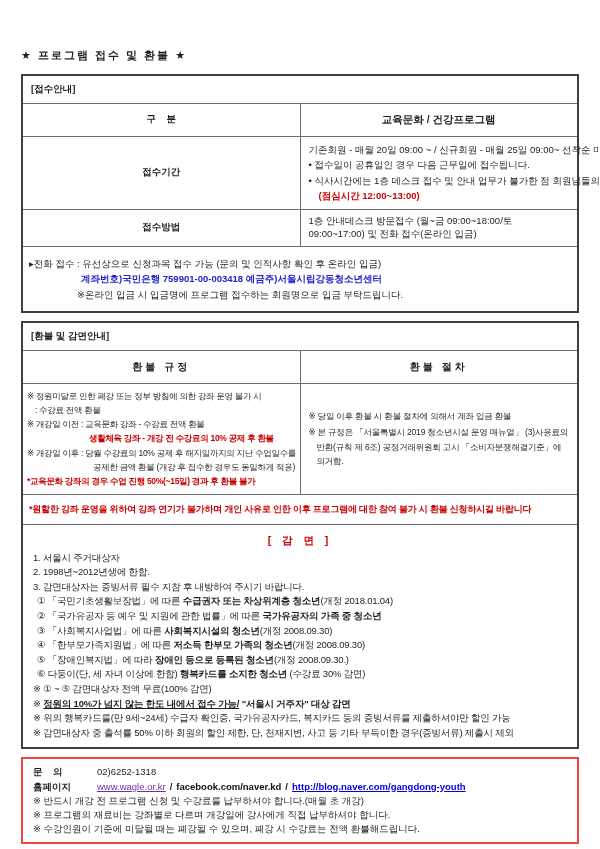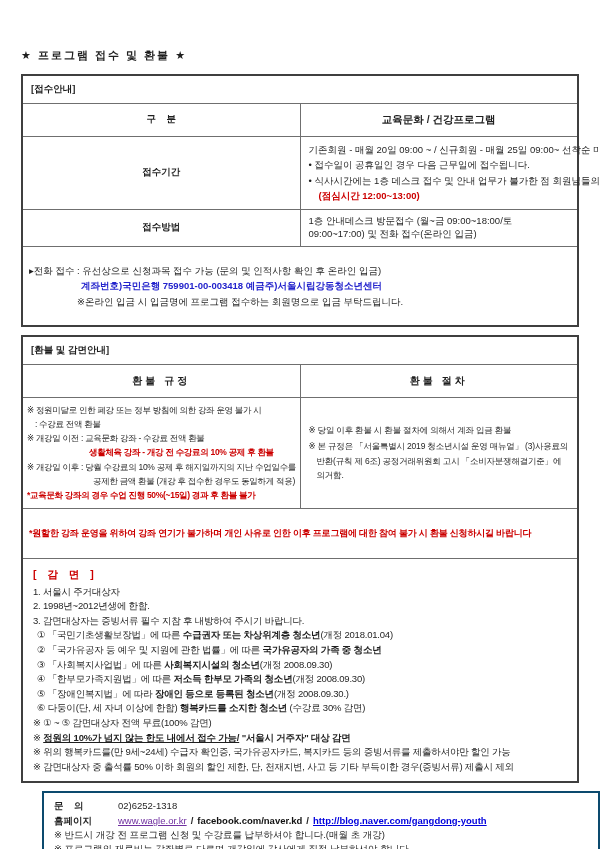--- a/index.html
+++ b/index.html
@@ -21,43 +21,43 @@
   .center { text-align:center; }
   .bold { font-weight:bold; }
   .red { color:#cc0000; }
   .blue { color:#2222cc; }
   .pad { padding:5px 8px; }
   .line { line-height:15.5px; white-space:nowrap; }
 
   .t1 .r-cat td, .t1 .r-cat th { height:33px; }
   .t1 .r-period td { height:72px; }
   .t1 .r-method td, .t1 .r-method th { height:32px; }
-  .t1 .phone-cell { height:55px; padding:16px 6px; }
+  .t1 .phone-cell { height:55px; padding:9px 6px; }
   .ind1 { padding-left:10px; }
   .ind2 { padding-left:52px; }
   .ind3 { padding-left:48px; }
 
   .t2 .hdr th { height:33px; font-size:10px; font-weight:bold; letter-spacing:3px; text-align:center; }
   .t2 .rules-cell { width:275px; height:104px; padding:5px 4px; vertical-align:top; overflow:hidden; }
   .t2 .process-cell { padding:21px 6px; vertical-align:middle; }
   .rline { line-height:14.3px; font-size:8.5px; letter-spacing:-0.3px; white-space:nowrap; }
   .pline { line-height:14.5px; font-size:8.5px; letter-spacing:-0.2px; text-indent:-8px; padding-left:10px; margin:2px 0; }
   .rind1 { padding-left:8px; }
   .rind2 { padding-left:62px; }
   .rind3 { padding-left:66px; }
-  .warn-cell { height:22px; padding:18px 6px; }
+  .warn-cell { height:22px; padding:8px 6px; }
   .warn { font-size:9px; font-weight:bold; color:#cc0000; letter-spacing:-0.2px; white-space:nowrap; overflow:hidden; }
 
   .red-cell { padding:7px 10px; }
-  .red-head { color:#cc0000; font-weight:bold; font-size:10.5px; letter-spacing:4px; line-height:17px; margin-bottom:2px; }
+  .red-head { color:#cc0000; font-weight:bold; font-size:10.5px; letter-spacing:4px; line-height:17px; margin-bottom:2px;text-align:center; }
   .gline { line-height:14.6px; font-size:9.5px; letter-spacing:-0.2px; white-space:nowrap; overflow:hidden; }
   .gitem { padding-left:4px; }
   .u { text-decoration:underline; }
 
-  .t3 { border:2px solid #0c4a6e; margin-top:5px;margin-left:21px; }
+  .t3 { border:2px solid #ef4444; margin-top:5px; }
   .t3 td { border:none; padding:6px 10px; }
   .fline { line-height:14.2px; font-size:9.5px; display:flex; white-space:pre; }
   .flabel { font-weight:bold; width:64px; flex:0 0 64px; white-space:pre; }
   .link-purple { color:#7030a0; text-decoration:underline; }
   .link-blue { color:#0000dd; font-weight:bold; text-decoration:underline; }
   .link-plain { color:#111111; font-weight:bold; }
   .sep { font-weight:bold; padding:0 4px; }
 </style>
 </head>
 <body>

